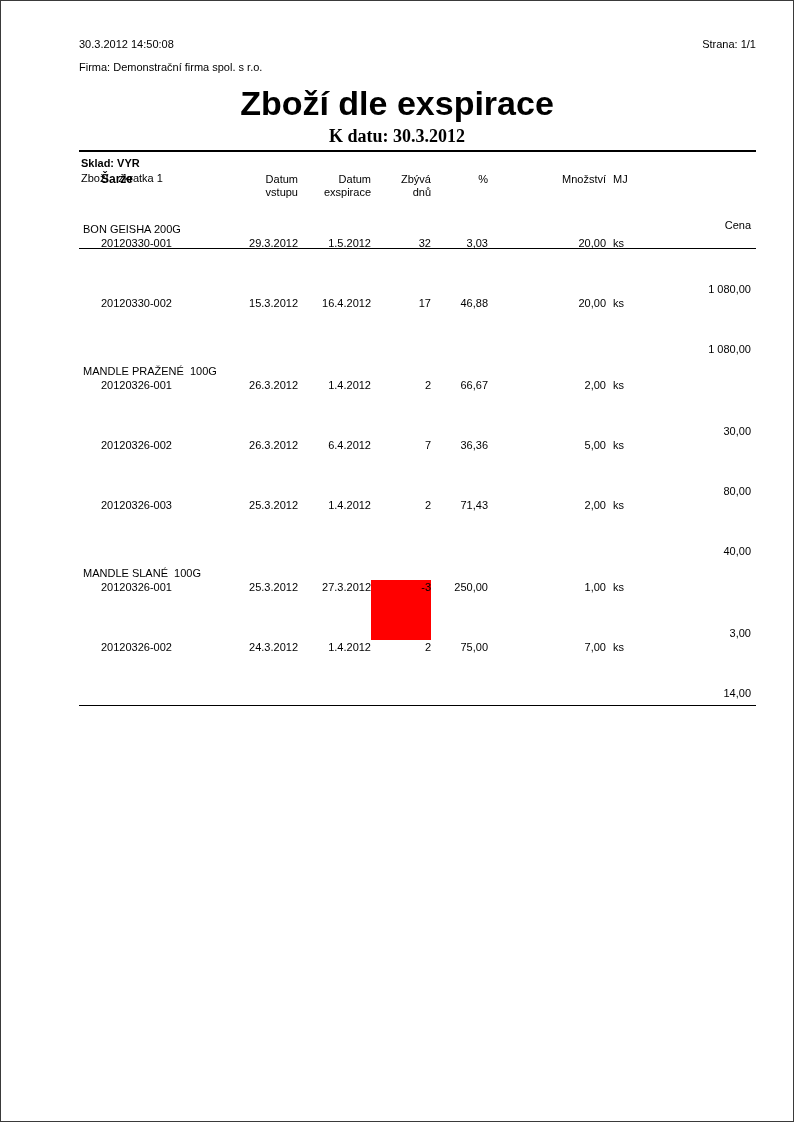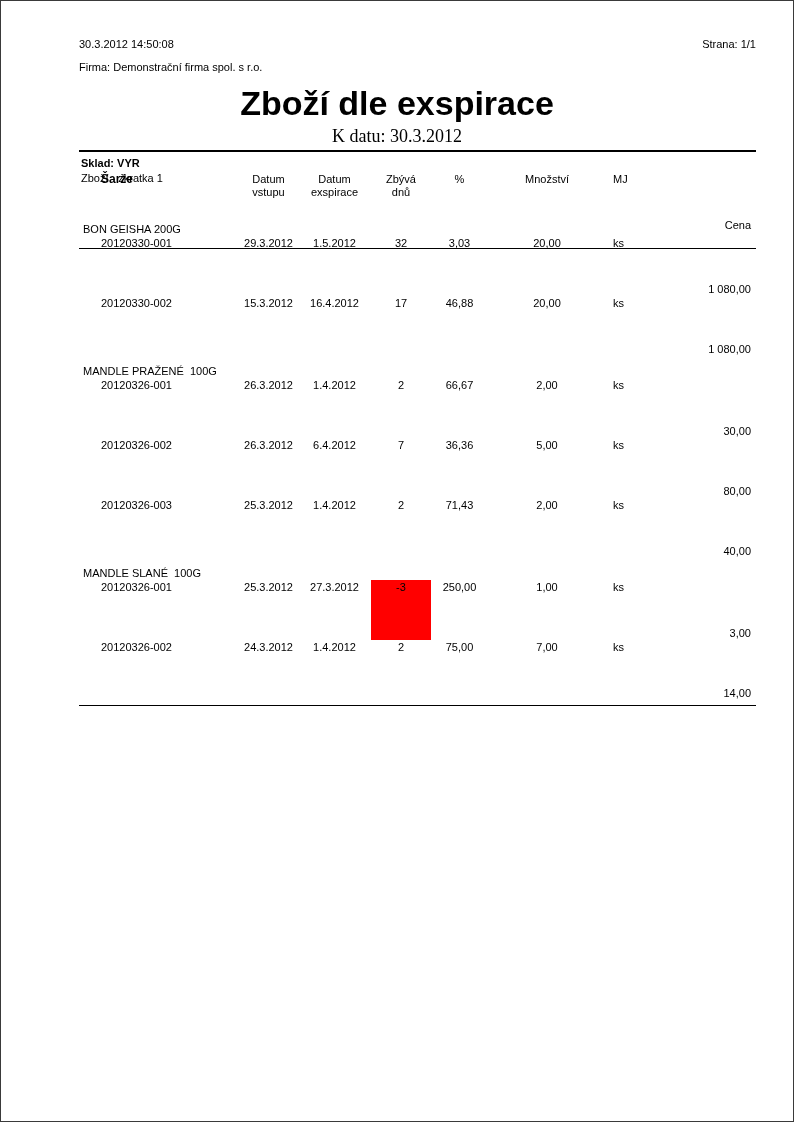--- a/index.html
+++ b/index.html
@@ -38,21 +38,21 @@
     font-weight: bold;
     line-height: 28px;
   }
   .report-subtitle {
     position: absolute;
     left: 0; top: 125px;
     width: 100%;
     text-align: center;
     font-family: "Liberation Serif", "DejaVu Serif", serif;
     font-size: 18px;
-    font-weight: normal;
+    font-weight: bold;
     line-height: 20px;
   }
   .rule-top {
     position: absolute;
     left: 78px; top: 149px;
     width: 677px; height: 2px;
     background: #000000;
   }
   .warehouse-label {
     position: absolute;
@@ -72,21 +72,21 @@
   .thead {
     position: absolute;
     left: 78px; top: 172px;
     width: 677px;
     line-height: 13px;
     padding-bottom: 3px;
     border-bottom: 1px solid #000000;
   }
   .thead .hline { height: 13px; white-space: pre; }
   .hc-sarze { padding-left: 22px; font-weight: bold; font-size: 12px; }
-  .col-r { text-align: center; }
+  .col-r { text-align: right; }
   .col-mj { padding-left: 7px; }
   .col-cena { text-align: right; padding-right: 5px; margin-top: 46px; }
   .tbody {
     position: absolute;
     left: 78px; top: 221px;
     width: 677px;
   }
   .trow { line-height: 14px; }
   .cell { white-space: pre; overflow: visible; }
   .cell-batch { padding-left: 22px; }

